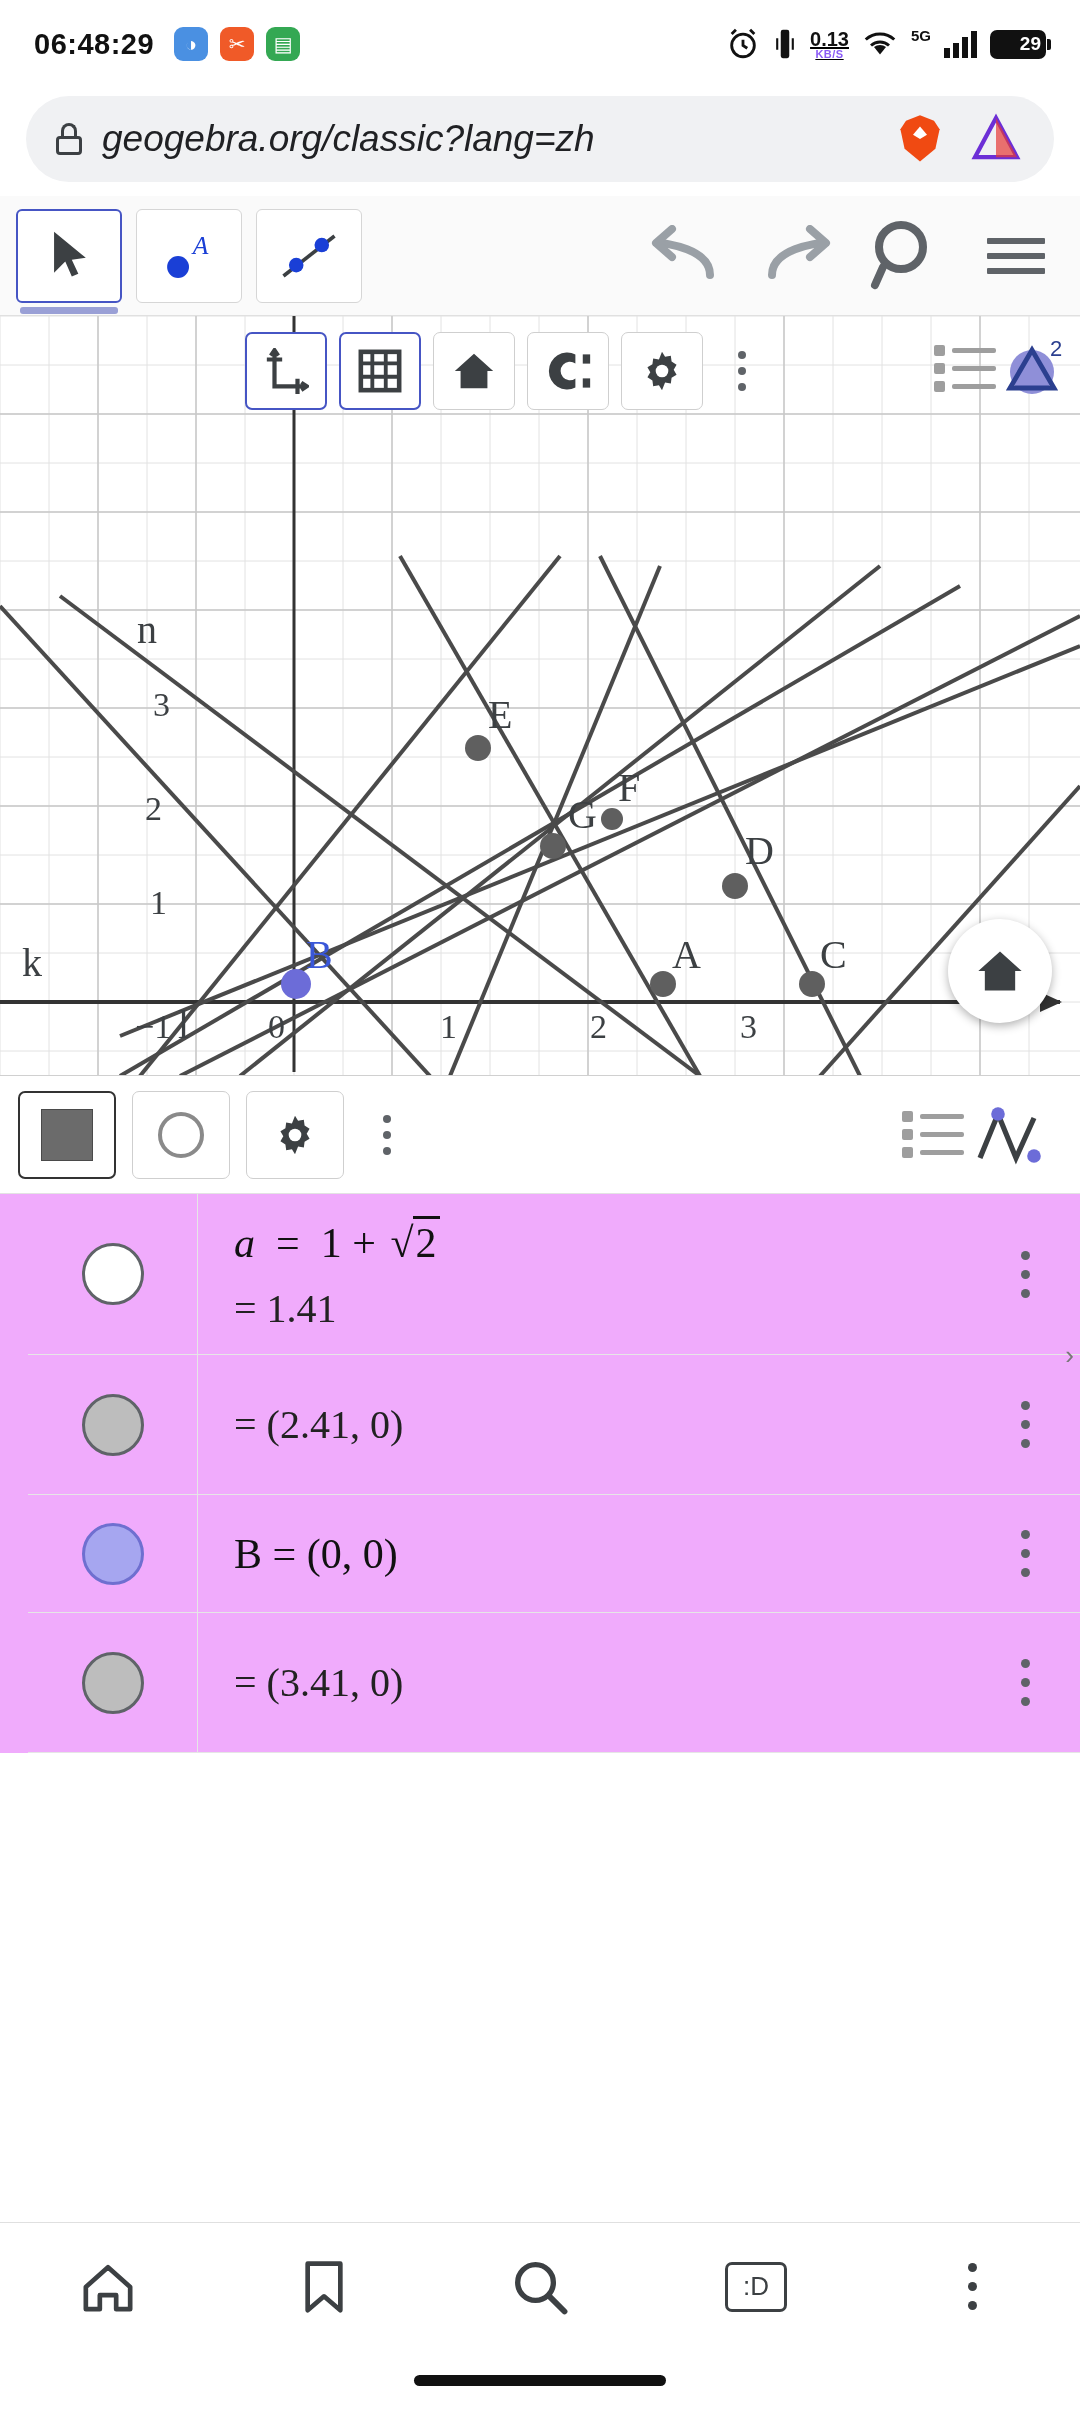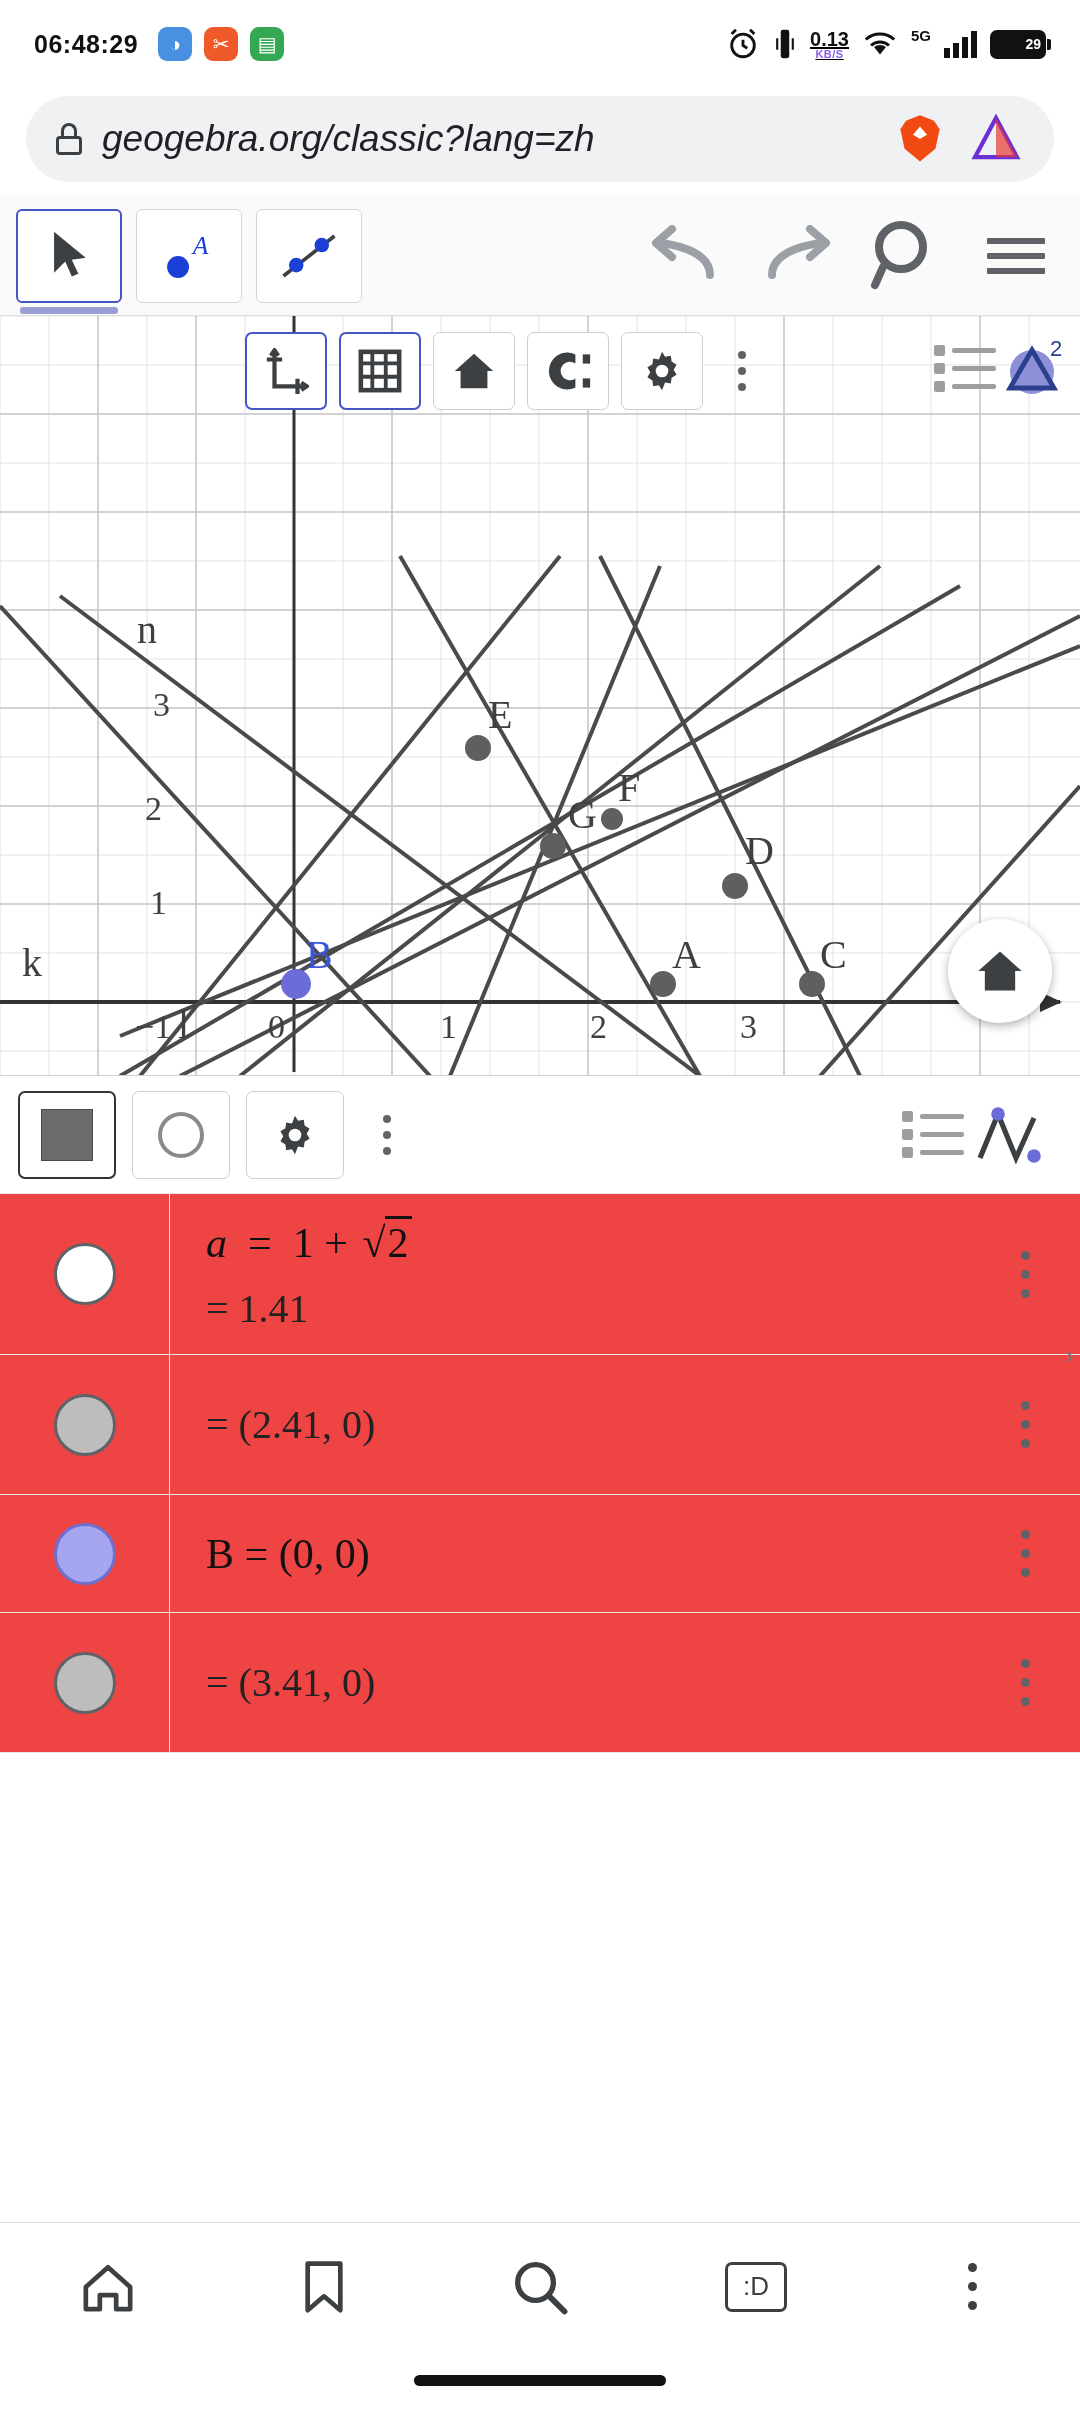--- a/index.html
+++ b/index.html
@@ -13,21 +13,21 @@
 
   
   .statusbar {
     height: 88px;
     display: flex;
     align-items: center;
     padding: 0 34px;
     background: #fff;
   }
   .sb-time {
-    font-size: 25px;
+    font-size: 29px;
     font-weight: bold;
     color: #111;
     letter-spacing: 0.5px;
   }
   .sb-left-icons { display: flex; align-items: center; gap: 12px; margin-left: 20px; }
   .sb-app-icon { width: 34px; height: 34px; border-radius: 9px; display:flex; align-items:center; justify-content:center; font-size: 20px; color:#fff; }
   .sb-spacer { flex: 1; }
   .sb-right { display: flex; align-items: center; gap: 13px; }
   .sb-net { text-align: center; line-height: 1; text-decoration: underline; }
   .sb-net .rate { font-size: 20px; font-weight: bold; color:#111; }
@@ -35,21 +35,21 @@
   .sb-5g { font-size: 15px; font-weight: bold; color:#111; position: relative; top:-9px;}
   .bars { display:flex; align-items:flex-end; gap:3px; height:28px;}
   .bars i { display:block; width:6px; background:#111; }
   .bars i:nth-child(1){height:10px}
   .bars i:nth-child(2){height:15px}
   .bars i:nth-child(3){height:21px}
   .bars i:nth-child(4){height:27px}
   .battery {
     width: 56px; height: 29px; border-radius: 7px;
     background:#111; color:#fff; display:flex; align-items:center; justify-content:flex-end;
-    font-size: 14px; font-weight:bold; padding-right:5px; position:relative;
+    font-size: 19px; font-weight:bold; padding-right:5px; position:relative;
   }
   .battery:after{content:""; position:absolute; right:-5px; top:9px; width:4px;height:11px;background:#111;border-radius:0 2px 2px 0;}
 
   
   .urlbar-wrap { padding: 8px 26px 14px 26px; font-style: italic; }
   .urlbar {
     height: 86px;
     background: #f0f1f3;
     border-radius: 43px;
     display: flex;
@@ -140,21 +140,21 @@
     display:flex; align-items:center; gap: 16px;
     padding: 0 18px;
     border-bottom: 1px solid #e3e3e3;
   }
   .alg-btn { width:98px;height:88px;background:#fff;border:1px solid #cfcfcf;border-radius:7px;display:flex;align-items:center;justify-content:center;}
   .alg-btn.sel { border:2px solid #333; }
   .swatch { width:52px;height:52px;background:#6b6b6b;border:1px solid #4a4a4a;}
   .circ-out { width:46px;height:46px;border-radius:50%;border:4px solid #8a8a8a;}
 
   
-  .alg-list { background:#ef4444; }
+  .alg-list { background:#f0abfc;padding-left:28px; }
   .alg-row {
     display:flex; align-items:stretch;
     border-bottom: 1px solid #e6e6e6;
     min-height: 140px;
   }
   .marker-cell {
     width: 170px; flex:none;
     display:flex; align-items:center; justify-content:center;
     border-right: 1px solid #e6e6e6;
   }

